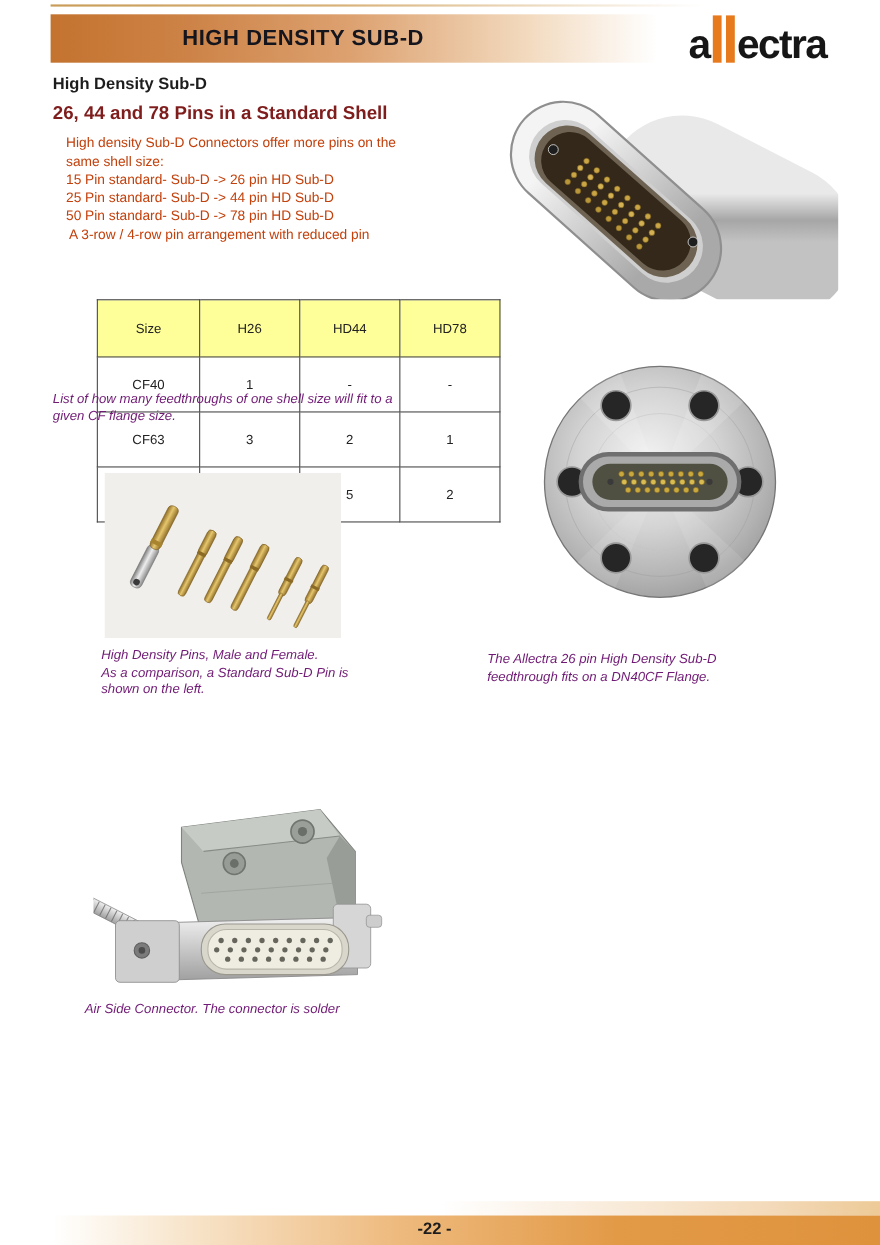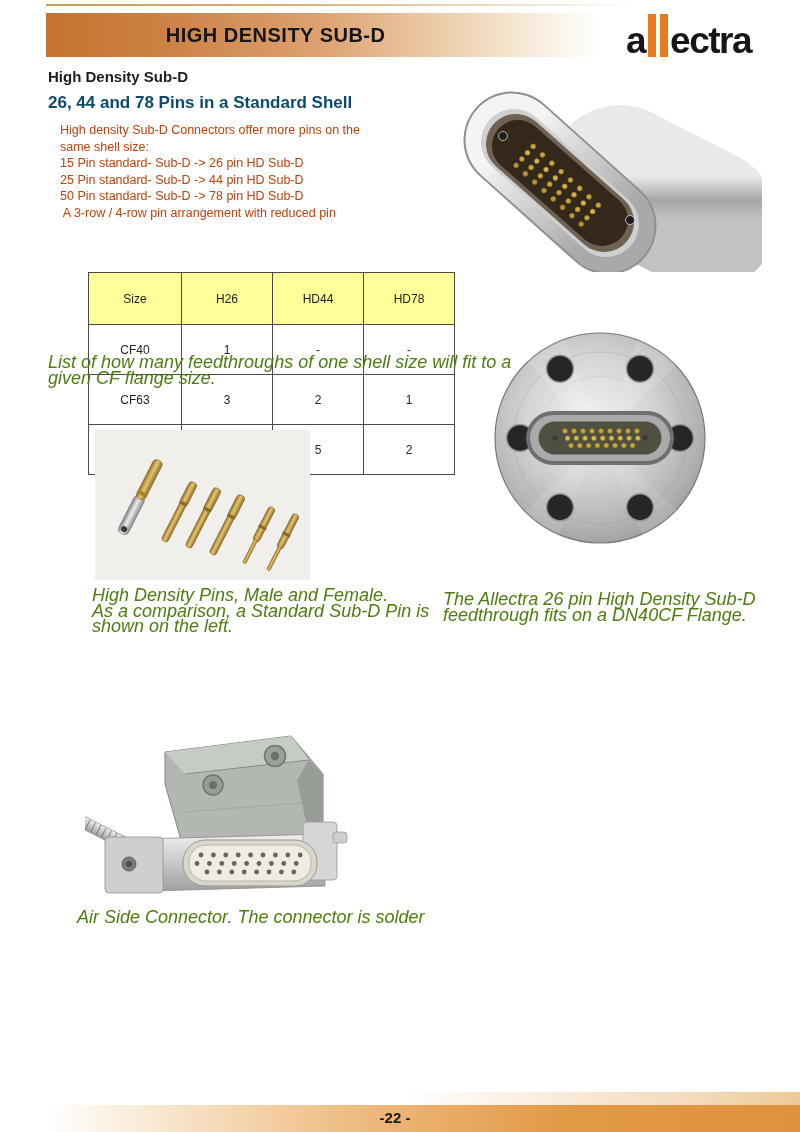--- a/index.html
+++ b/index.html
@@ -14,32 +14,32 @@
           background:linear-gradient(to right,#c4732f 0%,#cd8347 22%,#dda271 48%,#f2d9bd 75%,#ffffff 96%);}
   .banner-title{position:absolute;left:0;top:0;width:80%;height:44px;line-height:44px;
                 text-align:center;font-size:20px;font-weight:bold;letter-spacing:.5px;color:#15151e;}
   .logo{left:626px;top:10px;width:140px;height:50px;display:flex;align-items:flex-end;}
   .logo .ltr{font-size:37px;font-weight:bold;letter-spacing:-1.5px;color:#161616;line-height:38px;}
   .logo .bar{width:8px;height:43px;background:#e87a1e;margin:0 2px 3px 2px;}
   .logo .bar.first{margin-left:3px;}
 
   
   .h1{left:48px;top:68px;font-size:15px;font-weight:bold;color:#1d1d1d;}
-  .h2{left:48px;top:93px;font-size:17px;font-weight:bold;color:#0c4a6e;}
+  .h2{left:48px;top:93px;font-size:17px;font-weight:bold;color:#7f1d1d;}
   .intro{left:60px;top:122px;font-size:12.5px;line-height:16.5px;color:#c2410c;}
   .intro div{white-space:pre;}
 
   table.compat{position:absolute;left:88px;top:272px;border-collapse:collapse;
                font-size:12px;color:#222;}
   table.compat th,table.compat td{border:1.5px solid #4a4a4a;text-align:center;padding:16px;}
   table.compat th{background:#ffff99;font-weight:normal;width:58px;height:19px;}
   table.compat th:first-child{width:60px;}
   table.compat td{height:17px;background:#fff;}
 
-  .caption{font-style:italic;font-size:18px;line-height:15.5px;color:#4d7c0f;}
+  .caption{font-style:italic;font-size:12px;line-height:15.5px;color:#701a75;}
   .cap-table{left:48px;top:355px;}
   .cap-pins{left:92px;top:588px;}
   .cap-flange{left:443px;top:592px;}
   .cap-air{left:77px;top:910px;}
 
   .fig{display:block;}
   .fig-render{left:460px;top:78px;}
   .fig-flange{left:475px;top:315px;}
   .fig-pins{left:95px;top:430px;}
   .fig-air{left:85px;top:722px;}

